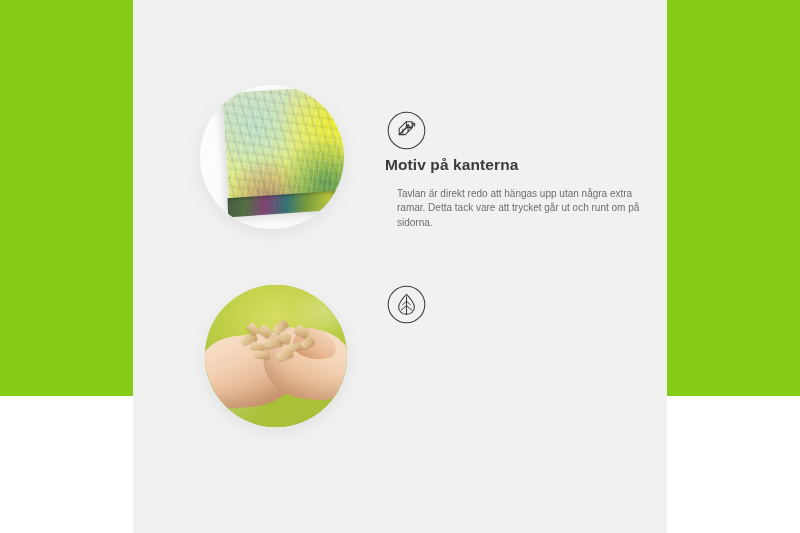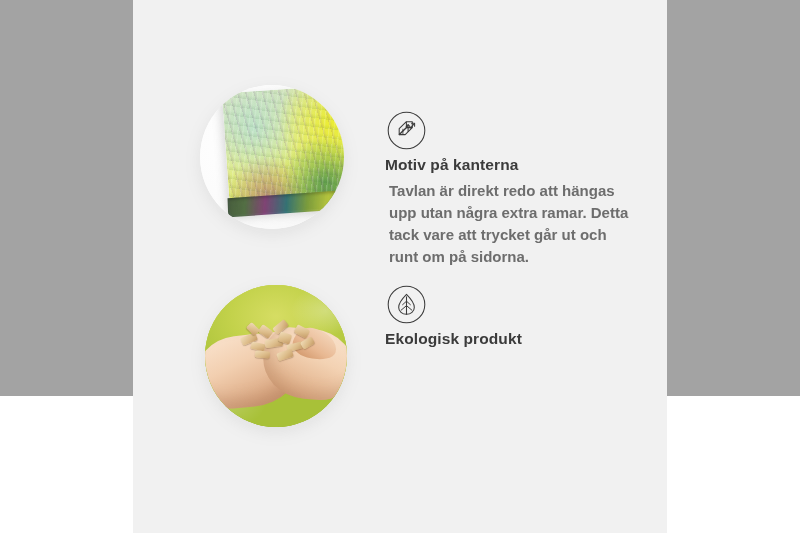--- a/index.html
+++ b/index.html
@@ -11,21 +11,21 @@
     width: 800px;
     height: 533px;
     font-family: "Liberation Sans", sans-serif;
     overflow: hidden;
   }
 
   #stage {
     position: relative;
     width: 800px;
     height: 396px;
-    background: #a3a3a3;
+    background: #84cc16;
   }
 
   
   #panel {
     position: absolute;
     left: 133px;
     top: 0;
     width: 534px;
     height: 533px;
     background: #f1f1f1;
@@ -200,23 +200,23 @@
 
   .feat-title {
     margin: 0 0 5px 0;
     font-size: 15.5px;
     font-weight: 600;
     color: #3b3b3b;
     letter-spacing: .1px;
     line-height: 1.2;
   }
   .feat-desc {
-    margin: 4px;
-    font-size: 15px;
-    font-weight: 700;
+    margin: 12px;
+    font-size: 10px;
+    font-weight: 400;
     color: #6d6d6d;
     line-height: 1.48;
     max-width: 250px;
     white-space: pre-line;
   }
 </style>
 </head>
 <body>
 
 <div id="stage">
@@ -284,18 +284,17 @@
           <path d="M19.5 9.4 C24.7 14.6 27.3 19.1 27.3 22.4 C27.3 26.3 23.8 29.3 19.5 29.3 C15.2 29.3 11.7 26.3 11.7 22.4 C11.7 19.1 14.3 14.6 19.5 9.4 Z" stroke="#3b3b3b" stroke-width="1.05" stroke-linejoin="round" fill="none"></path>
           <path d="M19.5 11.8 L19.5 29.3" stroke="#3b3b3b" stroke-width="1.05" stroke-linecap="round"></path>
           <path d="M19.5 20.6 L14.1 25.2" stroke="#3b3b3b" stroke-width="1.0" stroke-linecap="round"></path>
           <path d="M19.5 20.6 L24.9 25.2" stroke="#3b3b3b" stroke-width="1.0" stroke-linecap="round"></path>
           <path d="M19.5 16.2 L15.6 19.7" stroke="#3b3b3b" stroke-width="0.95" stroke-linecap="round"></path>
           <path d="M19.5 16.2 L23.4 19.7" stroke="#3b3b3b" stroke-width="0.95" stroke-linecap="round"></path>
         </svg>
       </div>
 
       <div class="text-block t2">
-        <h2 class="feat-title">Ekologisk produkt</h2>
       </div>
     </div>
 
   </div>
 </div>
 
 </body></html>

